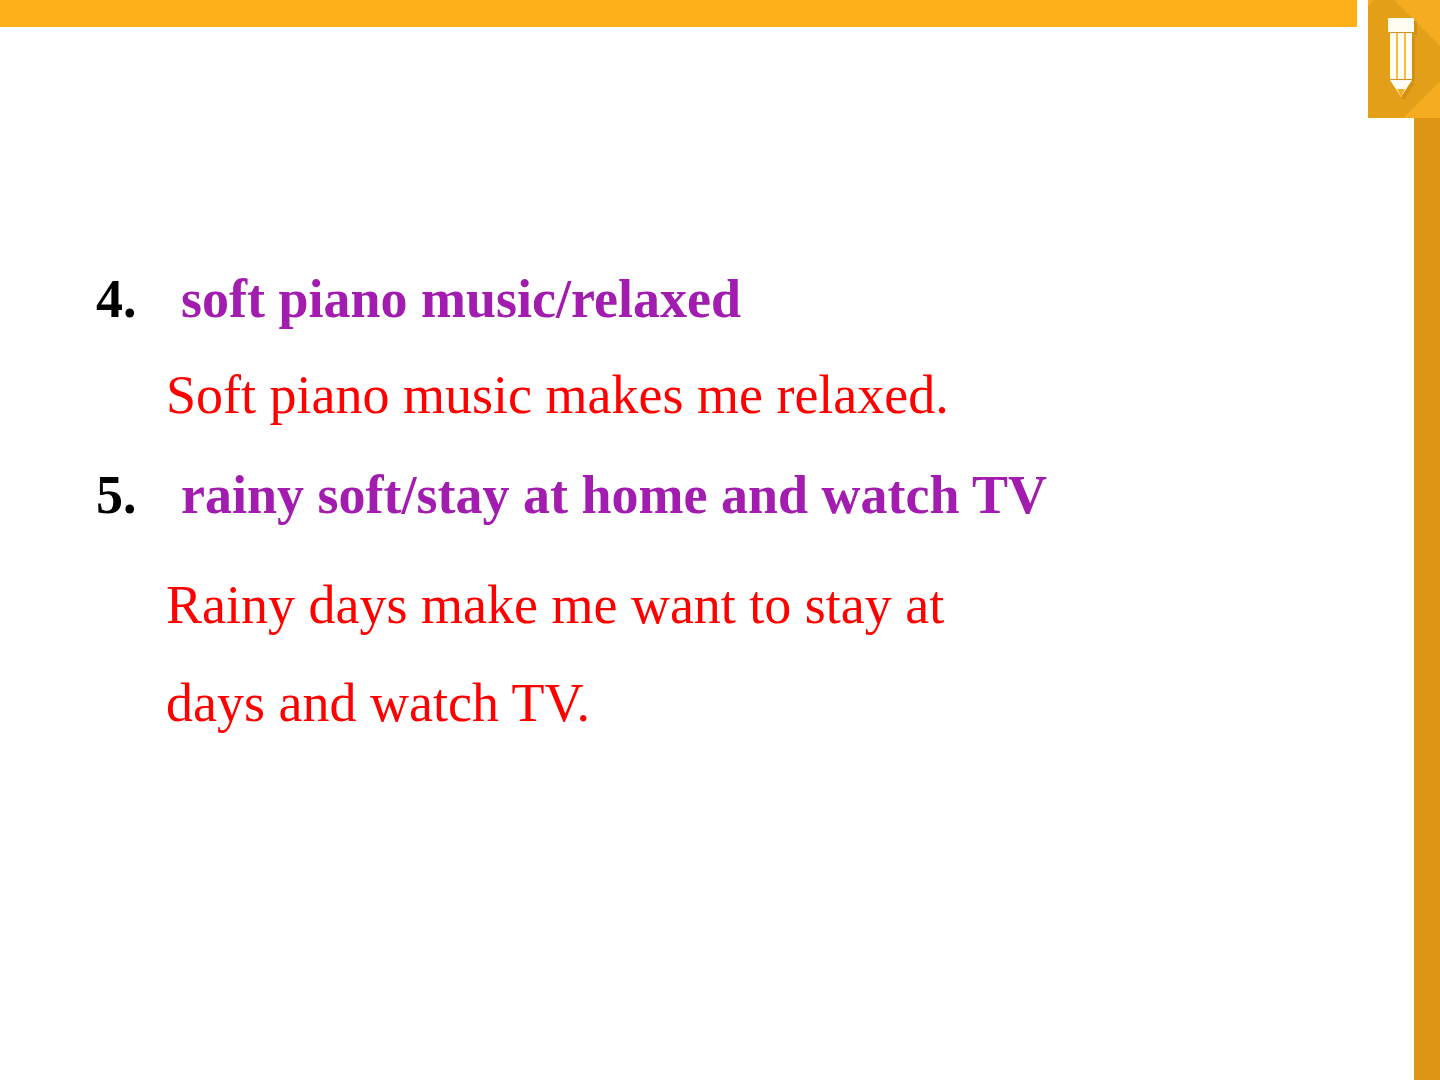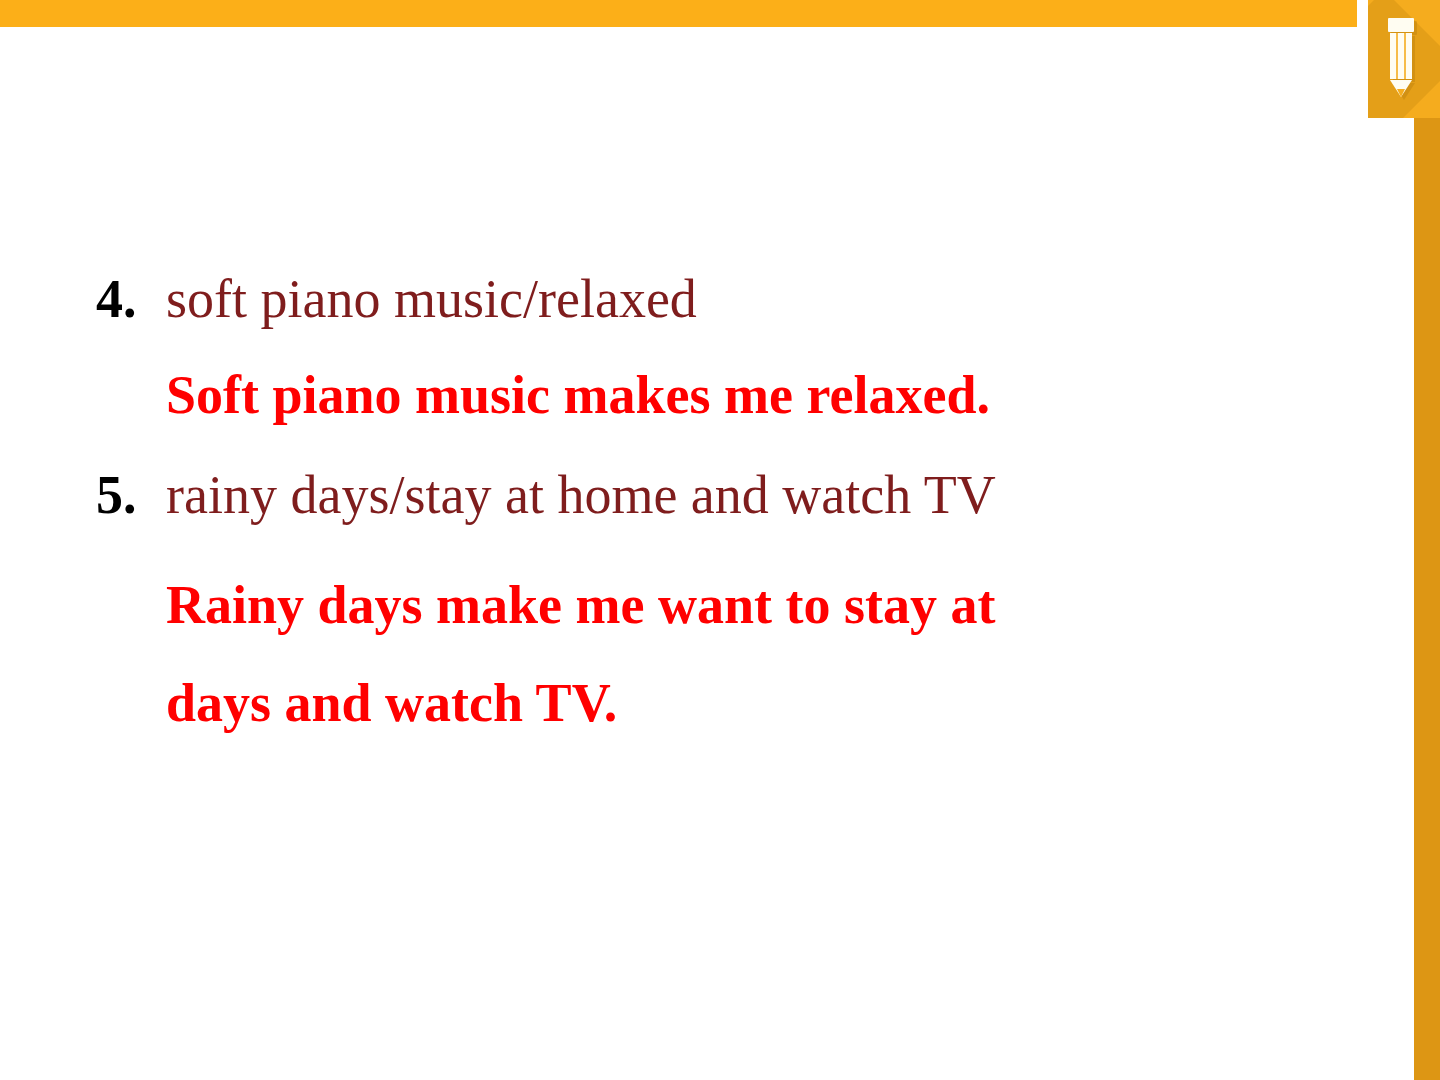--- a/index.html
+++ b/index.html
@@ -86,29 +86,30 @@
     display: inline-block;
     width: 70px;
     flex: 0 0 70px;
     font-size: 54px;
     font-weight: bold;
     color: #000000;
     line-height: 1.0;
   }
   .prompt-text {
     font-size: 54px;
-    font-weight: normal;
-    color: #7f1d1d;
+    font-weight: bold;
+    color: #a21caf;
     line-height: 1.0;
     white-space: nowrap;
+    margin-left: 15px;
   }
   .answer {
     margin-left: 70px;
     font-size: 54px;
-    font-weight: bold;
+    font-weight: normal;
     color: #FF0000;
     line-height: 1.0;
     white-space: nowrap;
   }
   .gap-a { height: 42px; }
   .gap-b { height: 46px; }
   .gap-c { height: 56px; }
   .gap-d { height: 44px; }
 </style>
 </head>
@@ -147,21 +148,21 @@
     </div>
 
     <div class="gap-a"></div>
 
     <div class="answer">Soft piano music makes me relaxed.</div>
 
     <div class="gap-b"></div>
 
     <div class="row">
       <span class="num">5.</span>
-      <span class="prompt-text">rainy days/stay at home and watch TV</span>
+      <span class="prompt-text">rainy soft/stay at home and watch TV</span>
     </div>
 
     <div class="gap-c"></div>
 
     <div class="answer">Rainy days make me want to stay at</div>
 
     <div class="gap-d"></div>
 
     <div class="answer">days and watch TV.</div>
 

